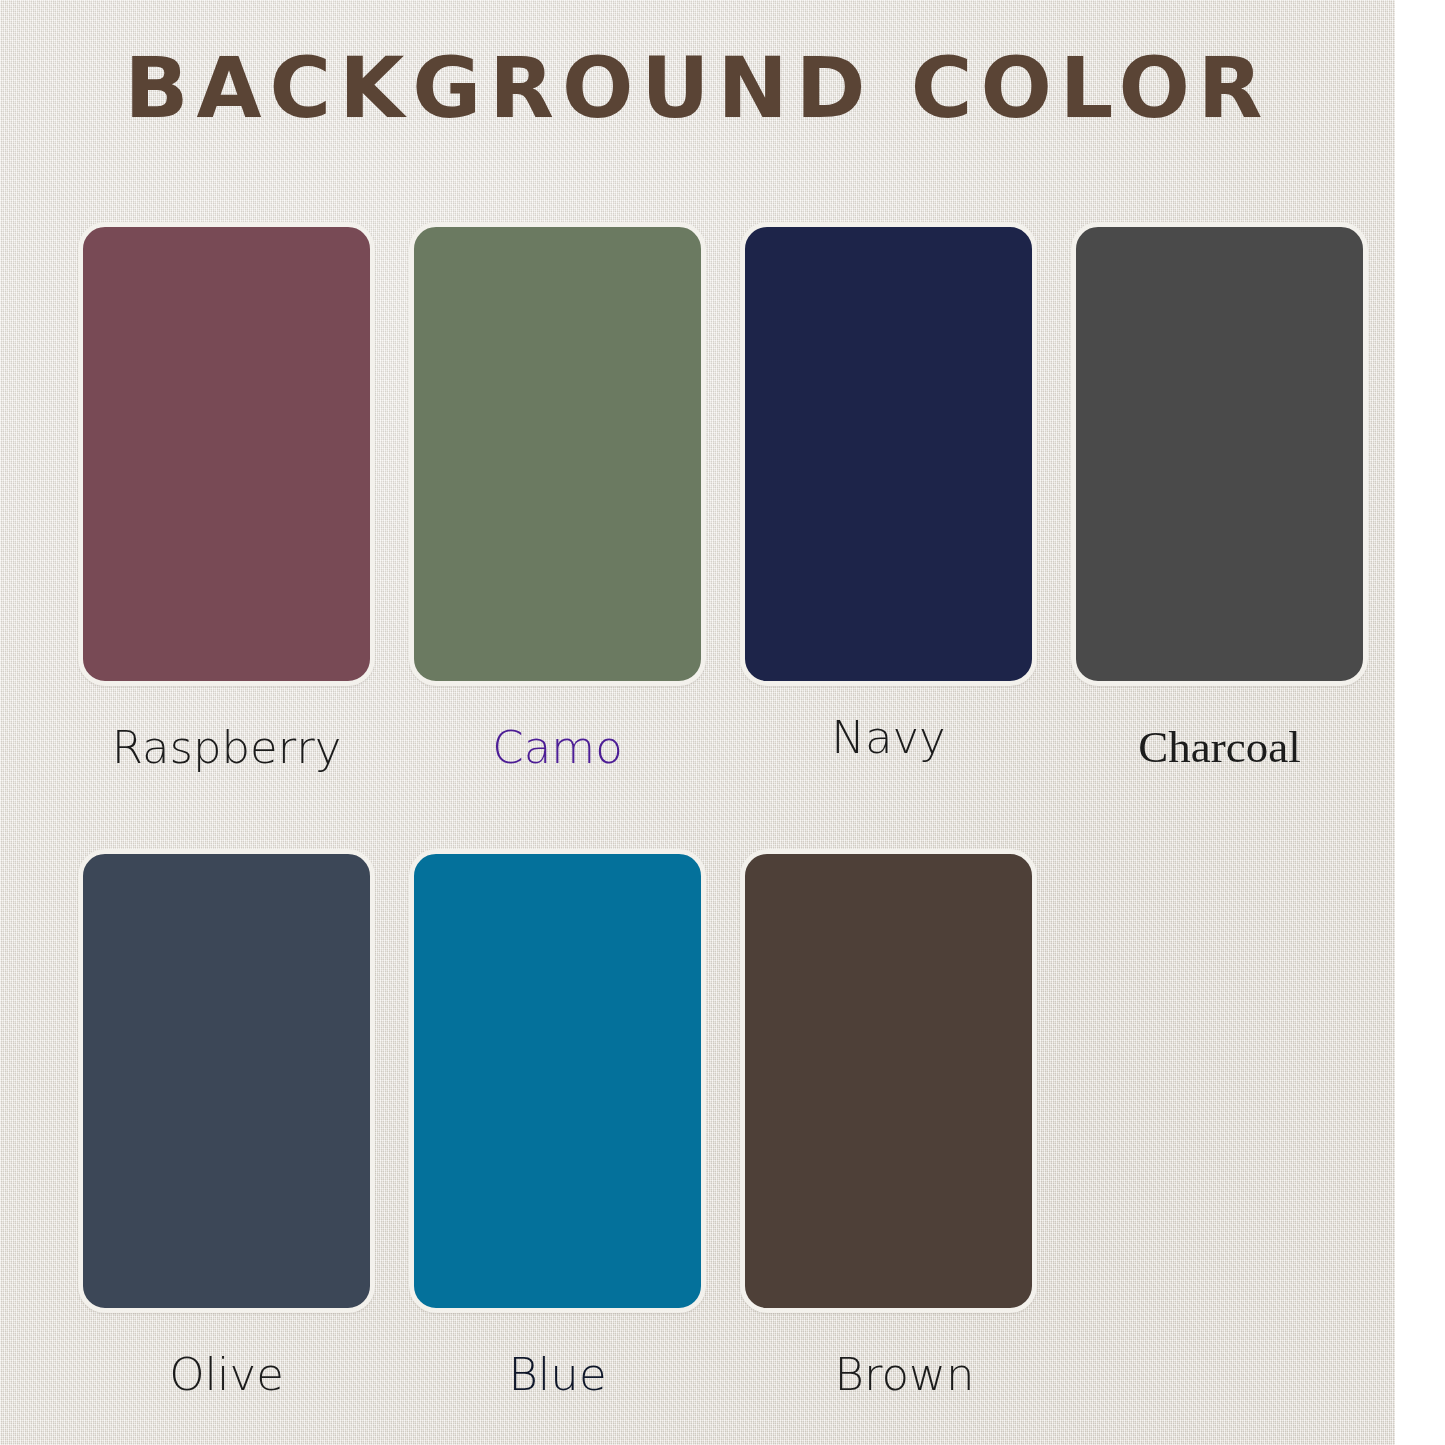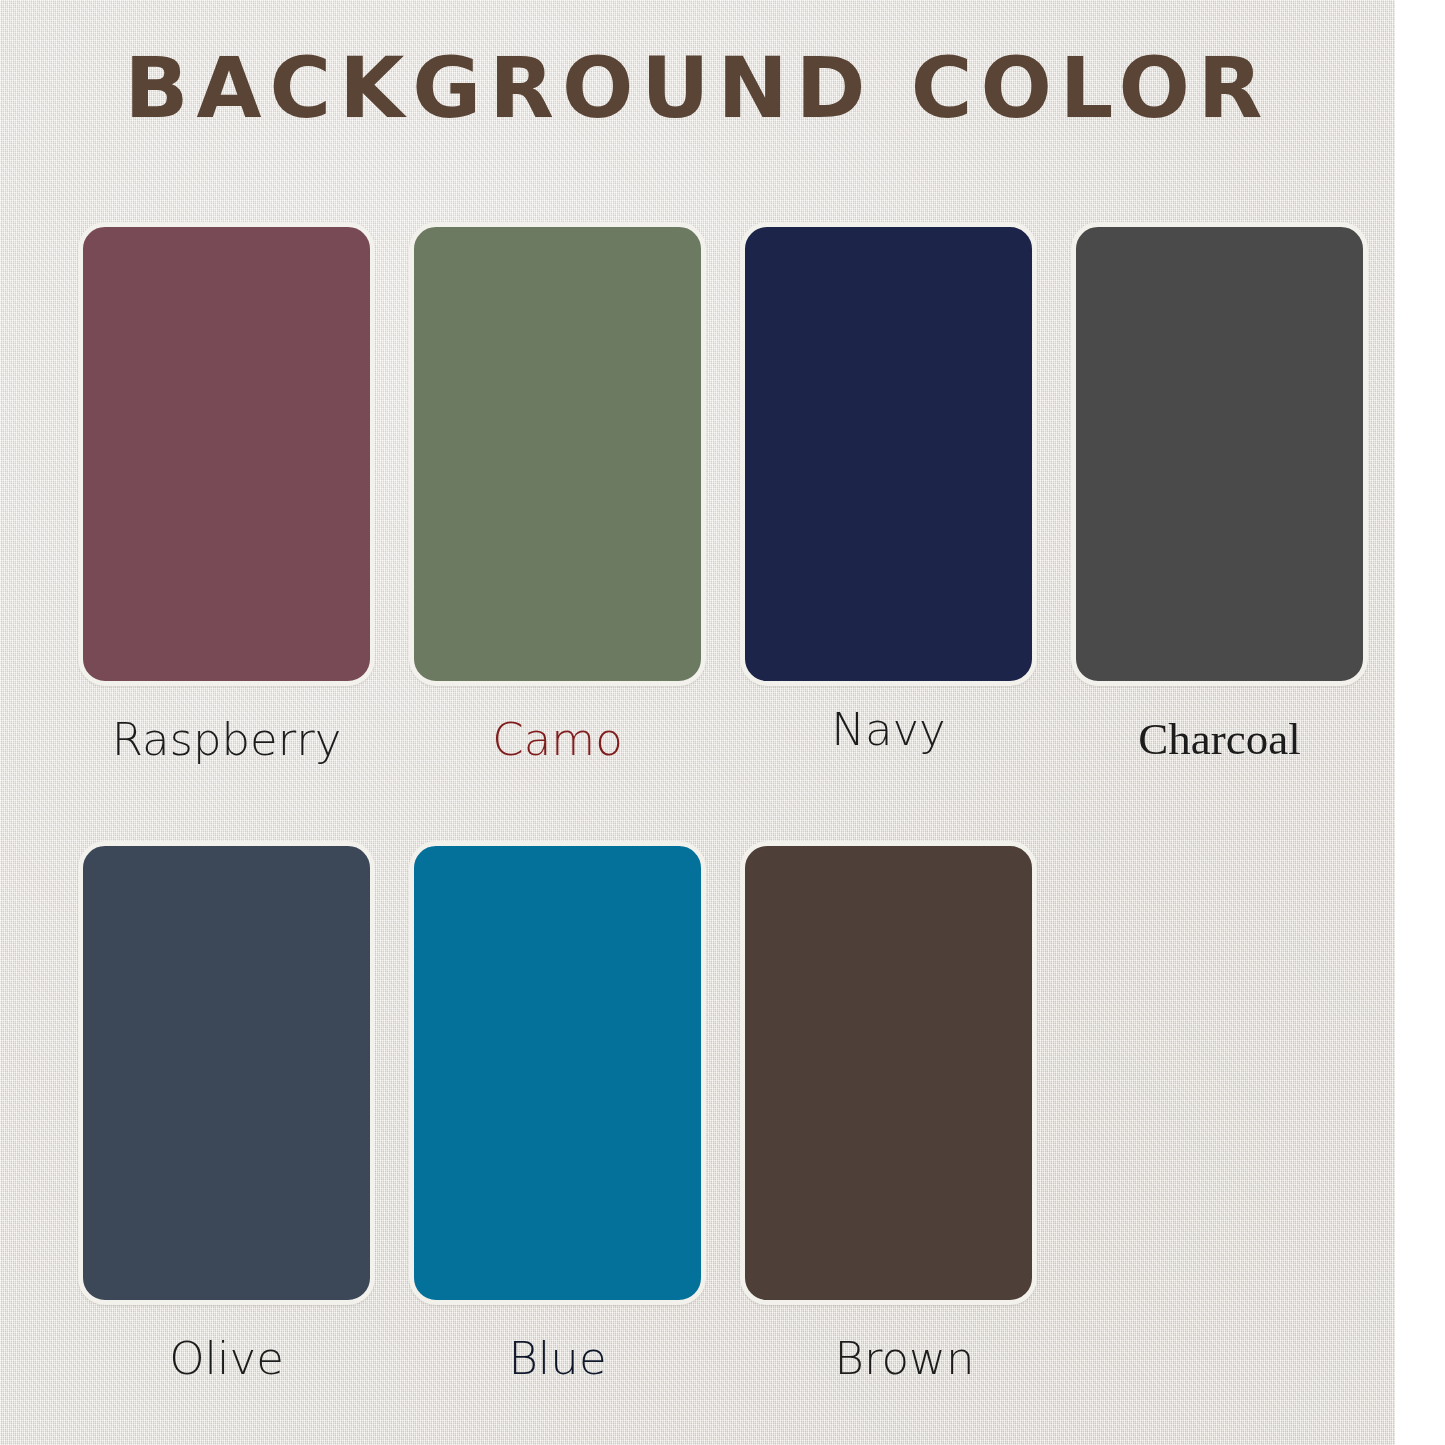--- a/index.html
+++ b/index.html
@@ -88,20 +88,21 @@
     display: grid;
     grid-template-columns: repeat(4, 1fr);
     grid-template-rows: auto auto;
     column-gap: 34px;
     row-gap: 78px;
   }
 
   .swatch-cell {
     display: flex;
     flex-direction: column;
+    gap: 8px;
   }
 
   .swatch-chip {
     width: 100%;
     height: 464px;
     box-sizing: border-box;
     border-radius: 27px;
     border: 5px solid #f3f1ec;
     box-shadow: 0 1px 2px rgba(120,112,100,0.18);
   }
@@ -128,21 +129,21 @@
 
     <div id="title" style="color: rgb(90, 68, 53);">BACKGROUND COLOR</div>
 
     <div id="swatch-grid">
         <div class="swatch-cell">
           <div class="swatch-chip" style="background-color: rgb(120, 74, 85); border-color: rgb(243, 241, 236);"></div>
           <div class="swatch-label" style="color: rgb(28, 28, 28);">Raspberry</div>
         </div>
         <div class="swatch-cell">
           <div class="swatch-chip" style="background-color: rgb(107, 122, 97); border-color: rgb(243, 241, 236);"></div>
-          <div class="swatch-label" style="color: #7f1d1d;">Camo</div>
+          <div class="swatch-label" style="color: #4c1d95;">Camo</div>
         </div>
         <div class="swatch-cell">
           <div class="swatch-chip" style="background-color: rgb(29, 36, 73); border-color: rgb(243, 241, 236);"></div>
           <div class="swatch-label" style="color: rgb(28, 28, 28); margin-top: 20px;">Navy</div>
         </div>
         <div class="swatch-cell">
           <div class="swatch-chip" style="background-color: rgb(74, 74, 74); border-color: rgb(243, 241, 236);"></div>
           <div class="swatch-label" style="color: rgb(28, 28, 28); font-family: Liberation Serif, serif;">Charcoal</div>
         </div>
         <div class="swatch-cell">

